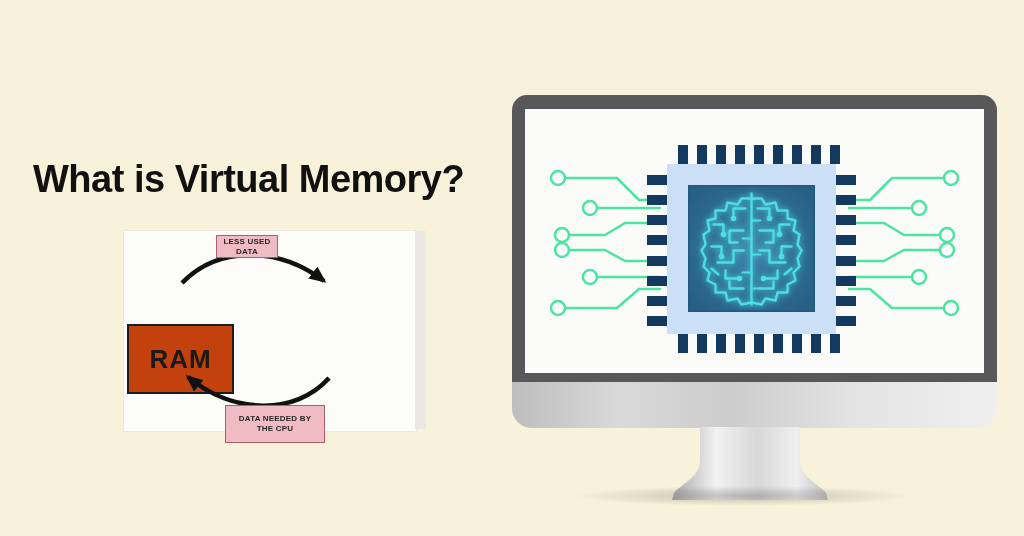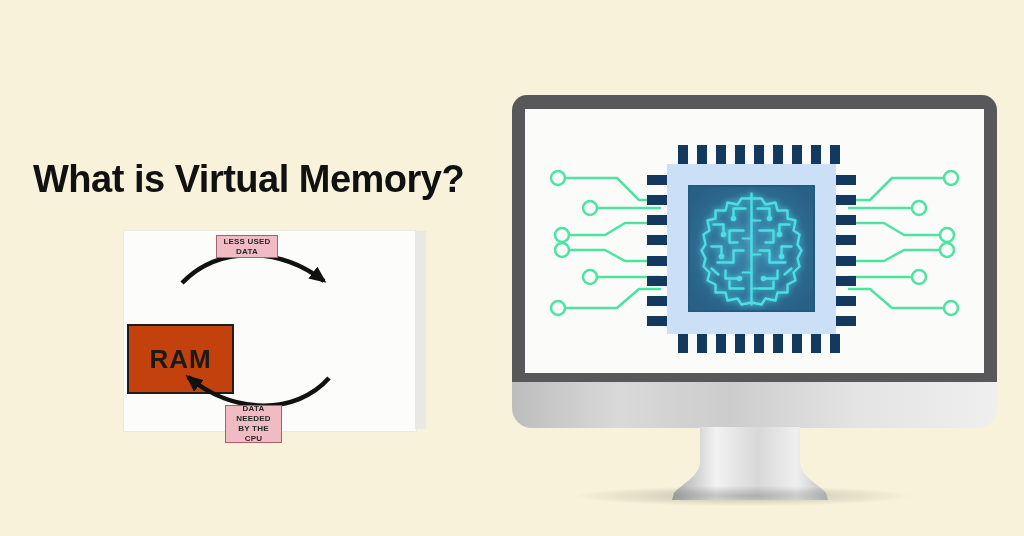--- a/index.html
+++ b/index.html
@@ -48,21 +48,21 @@
   }
   .ram-box span{font-size:26px;font-weight:bold;color:#1a1a1a;letter-spacing:1px;}
   .arrows{position:absolute;left:0;top:0;width:292px;height:200px;}
   .pill{
     position:absolute;background:#f1bbc4;border:1px solid #a85f6e;
     font-size:8px;font-weight:bold;color:#272727;text-align:center;
     display:flex;align-items:center;justify-content:center;
     letter-spacing:0.2px;line-height:1.25;box-sizing:border-box;
   }
   .pill-top{left:92px;top:4px;width:62px;height:23px;}
-  .pill-bottom{left:101px;top:174px;width:57px;height:25px;padding:18px 6px;}
+  .pill-bottom{left:101px;top:174px;width:100px;height:25px;padding:18px 6px;}
 
   
   .bezel{
     position:absolute;left:512px;top:95px;width:485px;height:287px;
     background:#58585a;border-radius:15px 15px 0 0;
   }
   .screen{
     position:absolute;left:525px;top:109px;width:459px;height:264px;
     background:#fbfbfa;
   }

